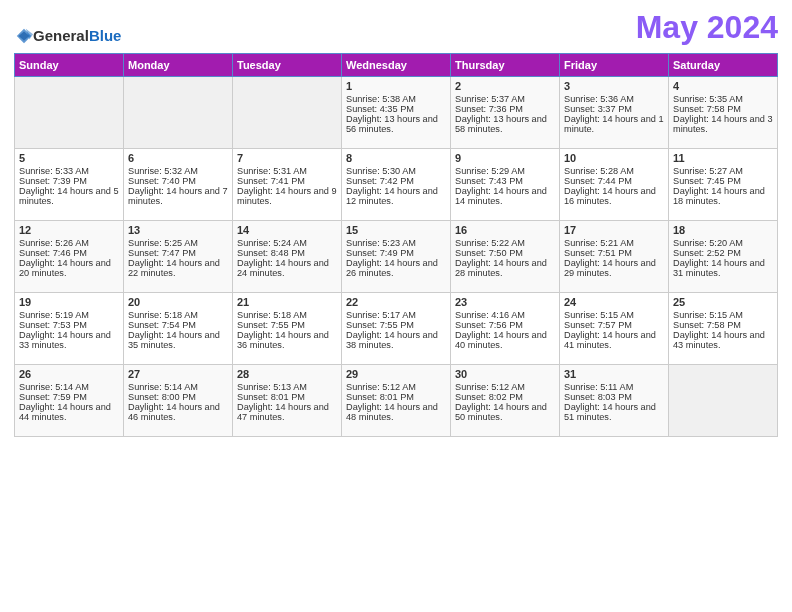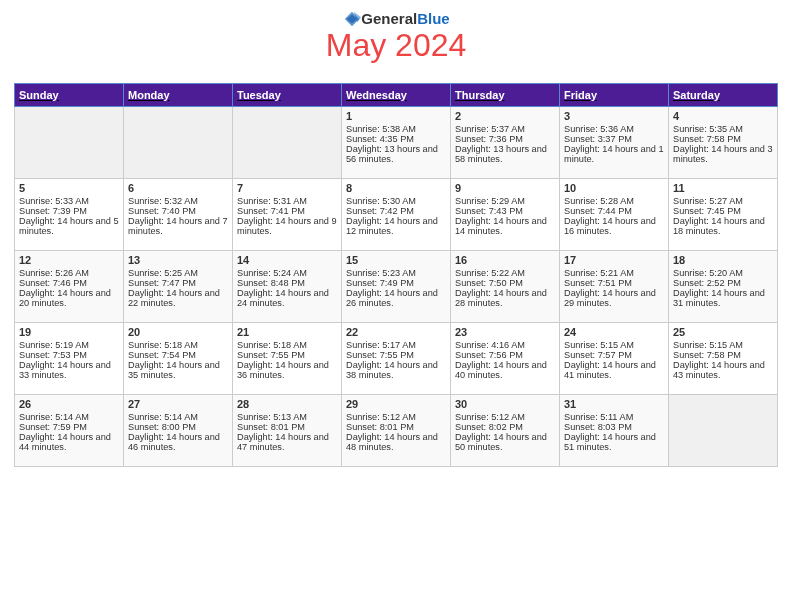--- a/index.html
+++ b/index.html
@@ -10,56 +10,54 @@
       height: 612px;
       overflow: hidden;
     }
     .container {
       width: 792px;
       padding: 10px 14px 10px 14px;
     }
     .header-row {
       display: flex;
       justify-content: space-between;
-      align-items: center;
-      margin-bottom: 20px;
-      flex-direction: column;
+      align-items: flex-end;
+      margin-bottom: 8px;
     }
     .logo {
       display: flex;
       align-items: center;
       gap: 0px;
     }
     .logo-icon {
       width: 18px;
       height: 18px;
       margin-left: 1px;
     }
     .title-section {
       text-align: right;
     }
     .month-title {
       font-size: 32px;
-      font-weight: normal;
-      color: #ef4444;
+      font-weight: bold;
+      color: #8b5cf6;
       line-height: 1.1;
     }
     .location-title {
       font-size: 14px;
       color: #333;
       font-style: italic;
     }
     table {
       width: 100%;
       border-collapse: collapse;
       table-layout: fixed;
     }
     thead tr {
-      background-color: #4c1d95;
-      text-decoration: underline;
+      background-color: #a21caf;
     }
     thead th {
       color: #fff;
       font-size: 11px;
       font-weight: bold;
       padding: 5px 4px;
       text-align: left;
       border: 1px solid #5588cc;
     }
     tbody tr {

